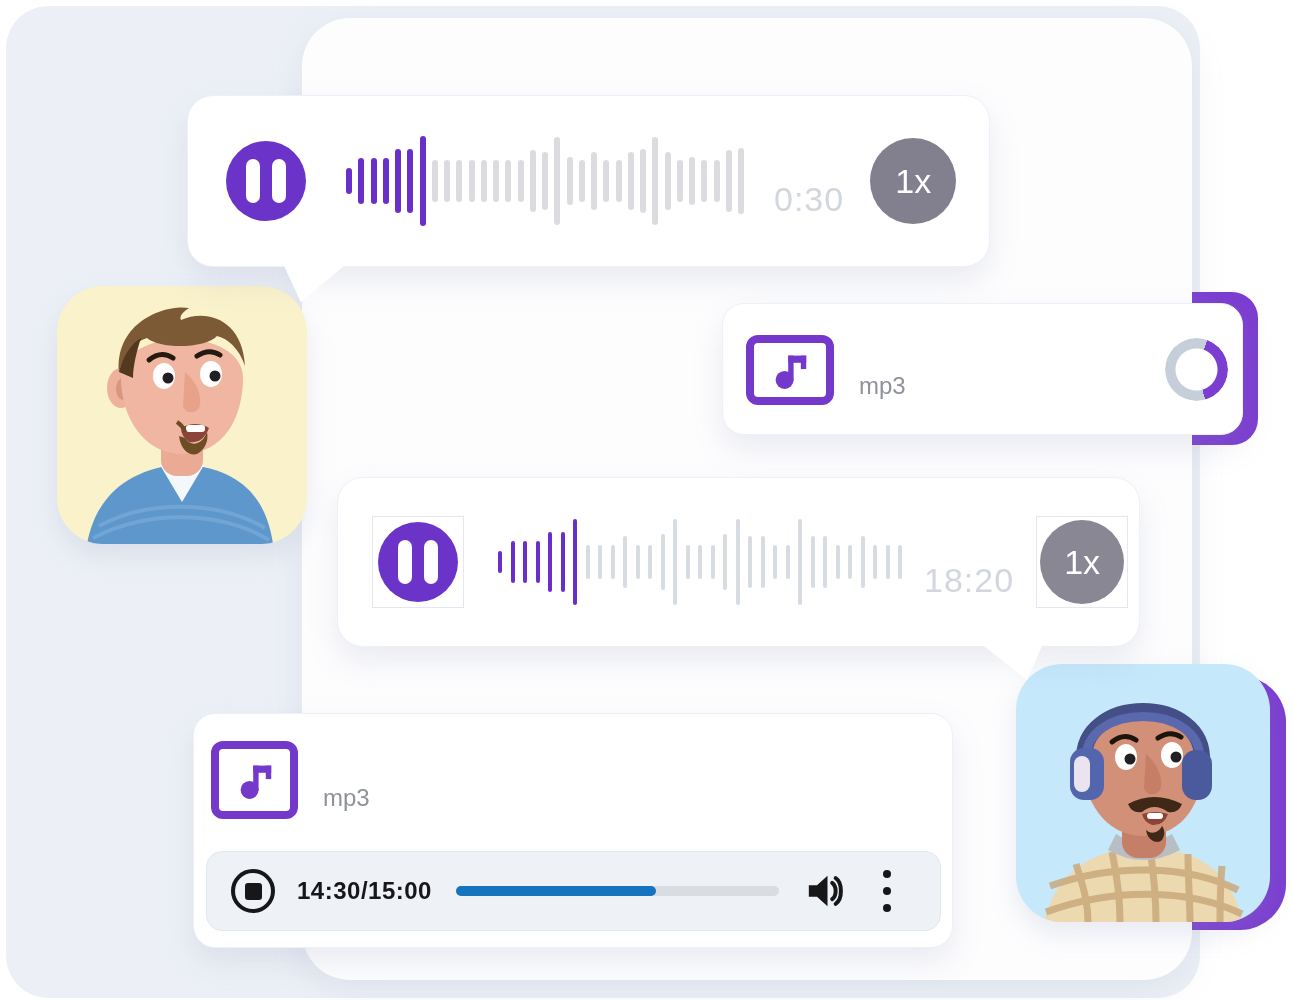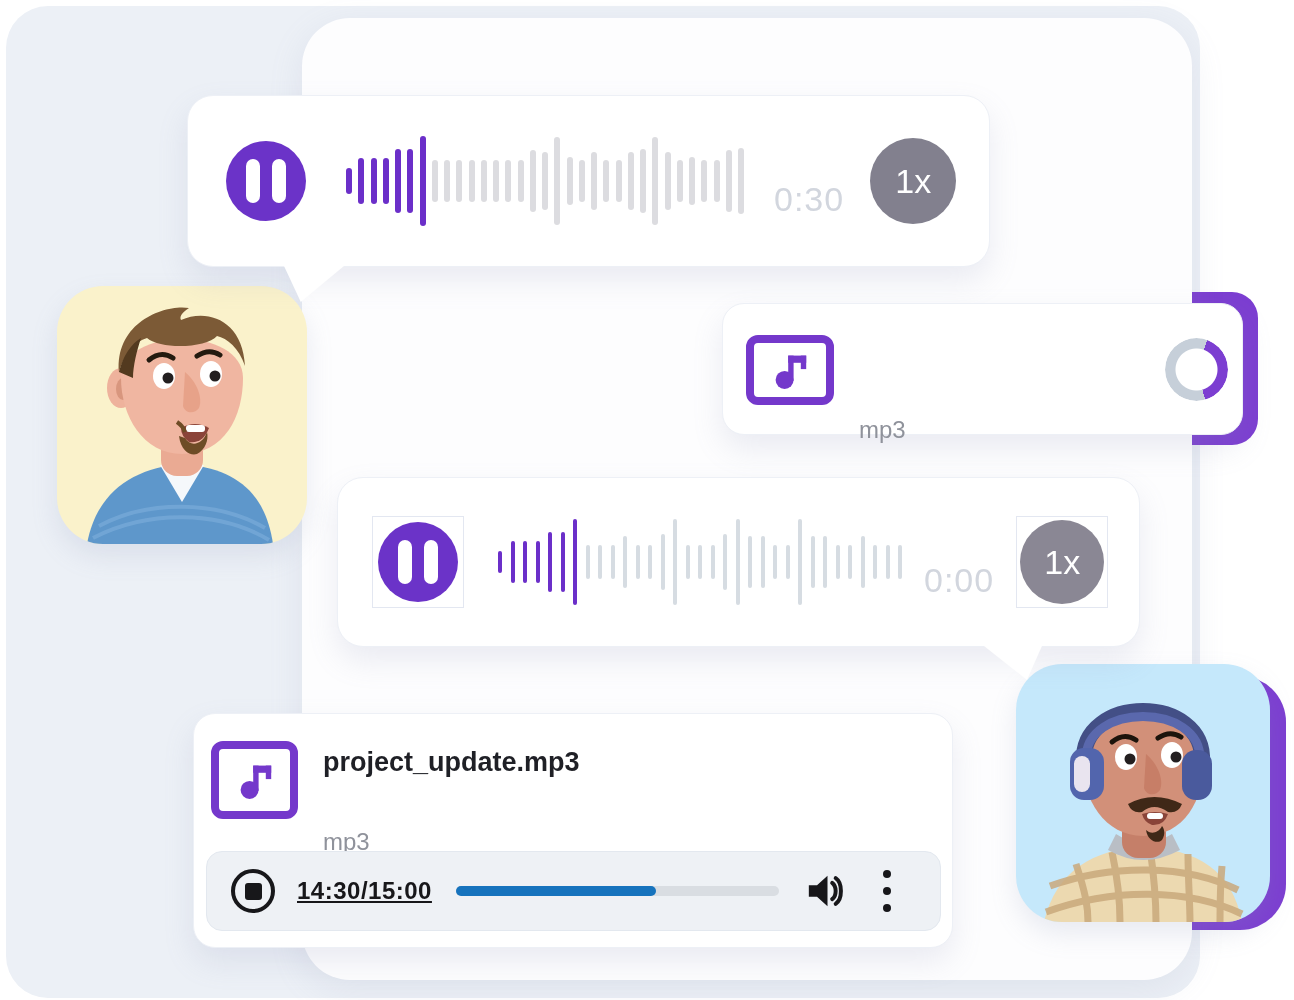--- a/index.html
+++ b/index.html
@@ -36,21 +36,21 @@
 
   .avatar-card{position:absolute;border-radius:46px;overflow:hidden;z-index:5;
     box-shadow:0 12px 26px rgba(140,152,184,.18);}
   .avatar-card svg{display:block;}
 
   .file-card{position:absolute;background:#fff;border:1px solid #edf0f6;border-radius:22px;
     box-shadow:0 14px 30px rgba(135,146,178,.16);z-index:6;}
   .file-icon{position:absolute;border:8px solid var(--icon-purple);border-radius:12px;
     display:flex;align-items:center;justify-content:center;}
   .file-title{position:absolute;font-size:27px;font-weight:700;color:var(--title-col);}
-  .file-sub{position:absolute;font-size:24px;color:var(--subtitle-col);margin-top:44px;}
+  .file-sub{position:absolute;font-size:24px;color:var(--subtitle-col);}
 
   .spinner{position:absolute;border-radius:50%;
     -webkit-mask:radial-gradient(farthest-side,transparent calc(100% - 11px),#000 calc(100% - 10px));
     mask:radial-gradient(farthest-side,transparent calc(100% - 11px),#000 calc(100% - 10px));}
 
   .player{position:absolute;background:var(--player-bg);border:1px solid #e3e8ef;
     border-radius:16px;display:flex;align-items:center;}
   .stop-btn{width:44px;height:44px;border-radius:50%;border:4px solid #17171a;
     display:flex;align-items:center;justify-content:center;cursor:pointer;flex:none;}
   .stop-btn .sq{width:17px;height:17px;border-radius:3px;background:#17171a;}
@@ -206,21 +206,21 @@
         <div class="bar" style="width: 4px; height: 86px;"></div>
         <div class="bar" style="width: 4px; height: 52px;"></div>
         <div class="bar" style="width: 4px; height: 52px;"></div>
         <div class="bar" style="width: 4px; height: 34px;"></div>
         <div class="bar" style="width: 4px; height: 34px;"></div>
         <div class="bar" style="width: 4px; height: 52px;"></div>
         <div class="bar" style="width: 4px; height: 34px;"></div>
         <div class="bar" style="width: 4px; height: 34px;"></div>
         <div class="bar" style="width: 4px; height: 34px;"></div>
       </div>
-    <div class="time-label" style="margin-left:22px;">0:00</div>
+    <div class="time-label" style="margin-left:22px;">18:20</div>
     <div class="frame" style="width:92px;height:92px;margin-left:22px;">
       <div class="speed-btn" style="width:84px;height:84px;background:#8A8794;">1x</div>
     </div>
   </div>
   <div class="tail right" style="left:984px;top:646px;width:58px;height:34px;"></div>
 
   <div class="avatar-card" style="left:1016px;top:664px;width:254px;height:258px;background:var(--avatar2-bg);">
     <svg width="254" height="258" viewBox="0 0 254 258">
 
       <path d="M28,258 C40,206 78,186 127,182 C182,186 216,206 226,258 Z" fill="#ecd9b0"></path>
@@ -270,28 +270,27 @@
     <div class="file-icon" style="left:17px;top:27px;width:87px;height:78px;">
       <svg width="54" height="46" viewBox="0 0 60 48">
         <g fill="var(--icon-purple)">
           <circle cx="24" cy="35" r="10"></circle>
           <rect x="28" y="8" width="6" height="28"></rect>
           <rect x="28" y="8" width="20" height="8"></rect>
           <rect x="42" y="8" width="6" height="15"></rect>
         </g>
       </svg>
     </div>
-    <div class="file-title" style="left:129px;top:33px;">project_update.mp3</div>
     <div class="file-sub" style="left:129px;top:70px;">mp3</div>
 
     <div class="player" style="left:12px;top:137px;width:735px;height:80px;padding:0 24px;">
       <div class="stop-btn">
         <span class="sq"></span>
       </div>
-      <div class="player-time" style="margin-left:22px;text-decoration:underline;">14:30/15:00</div>
+      <div class="player-time" style="margin-left:22px;">14:30/15:00</div>
       <div class="progress" id="progress1" style="width:323px;margin-left:24px;">
         <div class="fill" style="width: 62%;"></div>
       </div>
       <svg width="42" height="42" viewBox="0 0 36 36" style="margin-left:24px;cursor:pointer;">
         <path d="M5,13 h7 l9,-8 v26 l-9,-8 h-7 z" fill="#17171a"></path>
         <path d="M25,11 C29,14 29,22 25,25" stroke="#17171a" stroke-width="3.4" fill="none" stroke-linecap="round"></path>
         <path d="M28,7 C34,11 34,25 28,29" stroke="#17171a" stroke-width="3.4" fill="none" stroke-linecap="round"></path>
       </svg>
       <div class="kebab" style="margin-left:38px;">
         <i></i>

